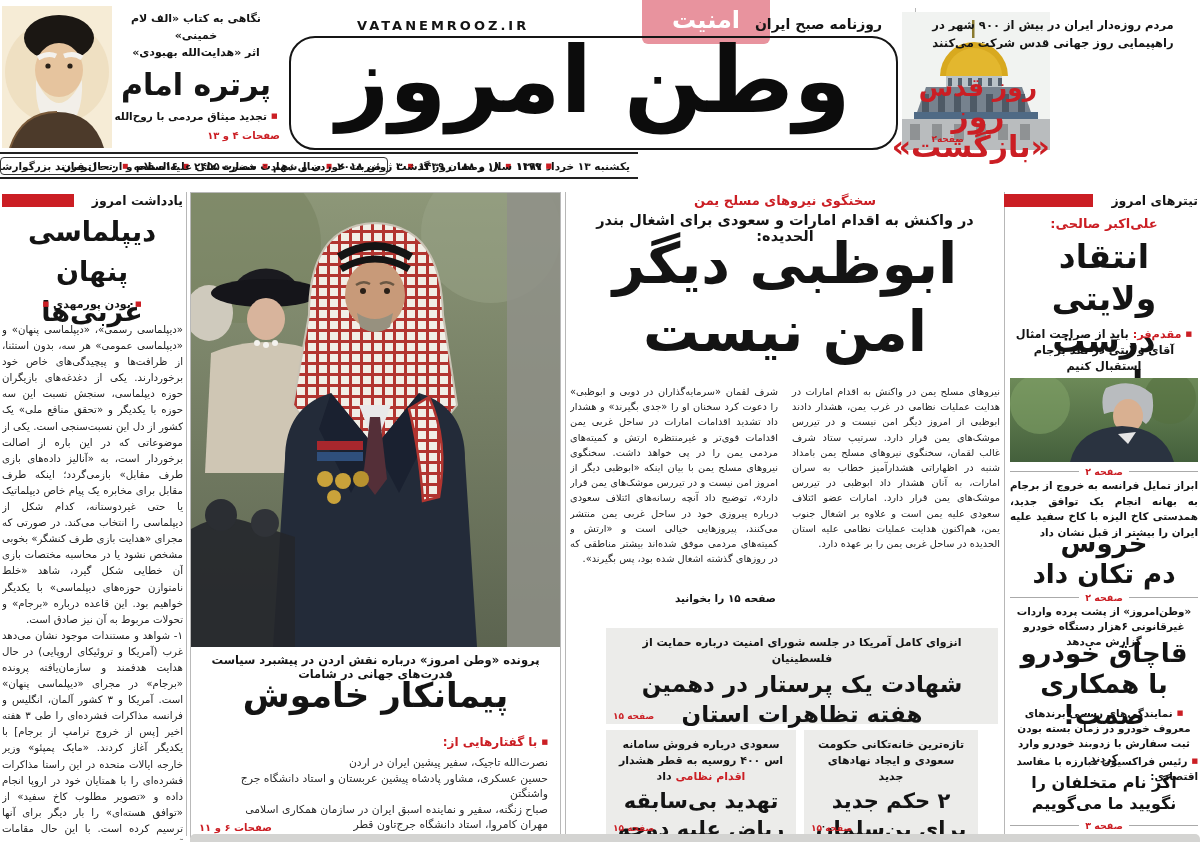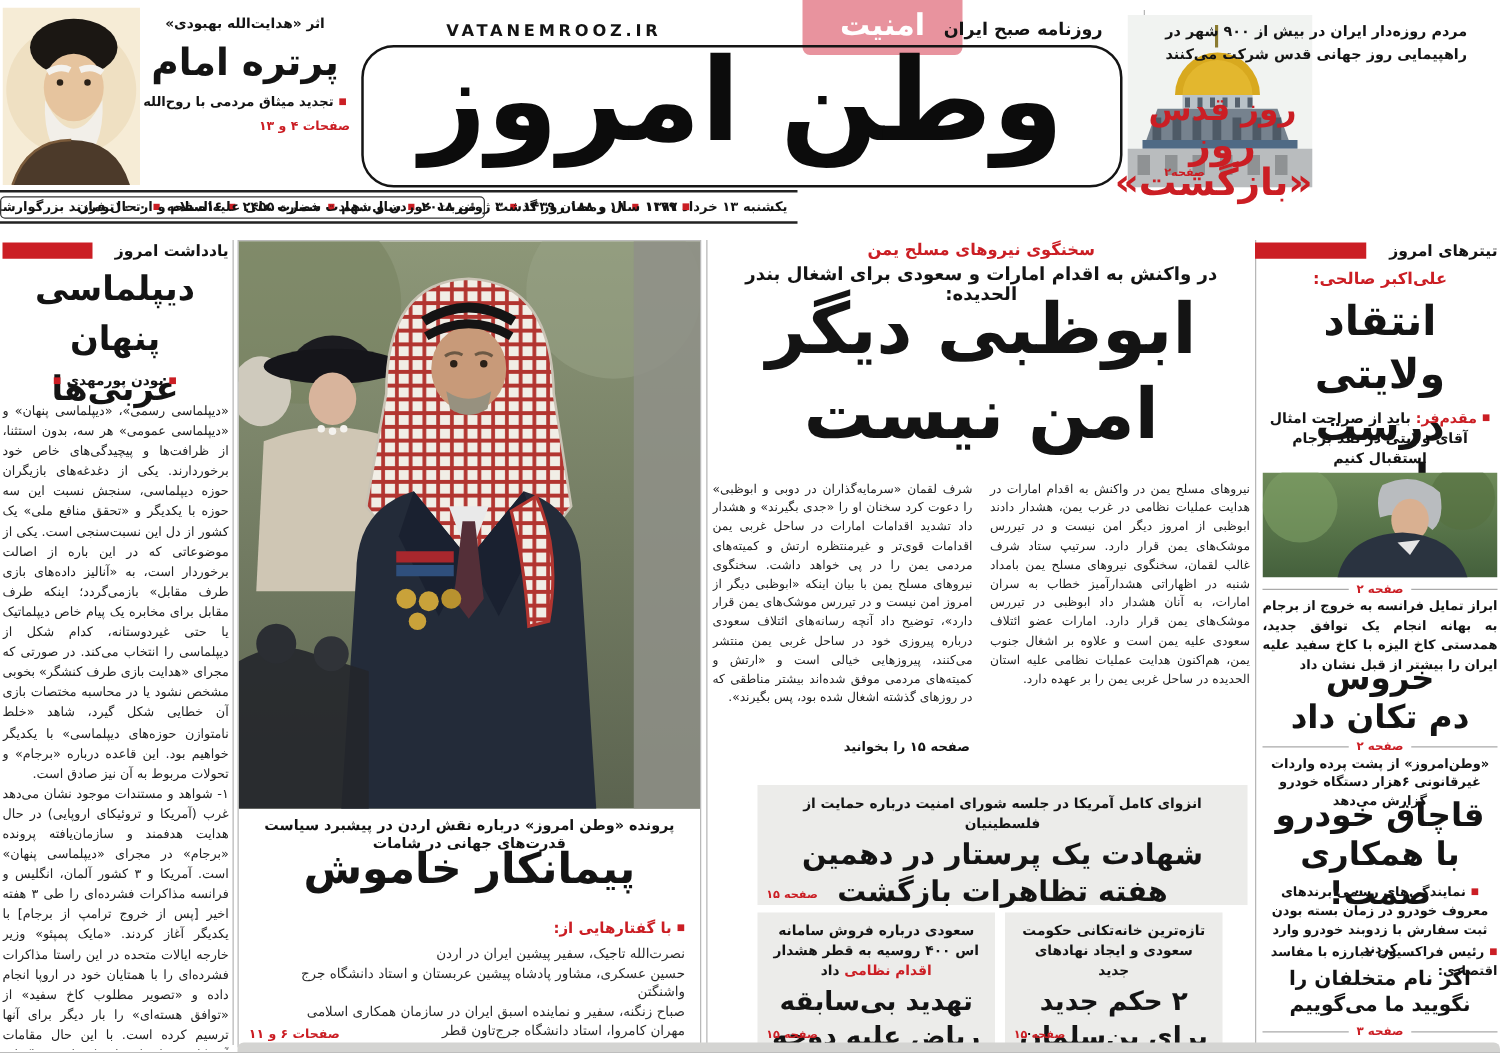--- a/index.html
+++ b/index.html
@@ -110,20 +110,21 @@
     <ellipse cx="57" cy="32" rx="35" ry="23" fill="#1b1713"></ellipse>
     <ellipse cx="57" cy="64" rx="24" ry="27" fill="#e6c49e"></ellipse>
     <path d="M36 52 q10 -6 18 -2 M62 50 q10 -4 18 2" stroke="#f4f2ee" stroke-width="5" fill="none"></path>
     <circle cx="46" cy="60" r="2.6" fill="#2a2118"></circle>
       <circle cx="68" cy="60" r="2.6" fill="#2a2118"></circle>
     <path d="M34 74 q23 46 46 0 q2 42 -23 54 q-25 -12 -23 -54z" fill="#f2efe9"></path>
     <path d="M8 142 q12 -36 47 -36 q36 0 47 36 z" fill="#4c3a2a"></path>
     <path d="M8 142 q12 -36 47 -36" stroke="#7a5a3a" stroke-width="2" fill="none"></path>
   </svg>
   <div class="imam-text">
+    <div class="imam-k">نگاهی به کتاب «الف لام خمینی»</div>
     <div class="imam-k">اثر «هدایت‌الله بهبودی»</div>
     <div class="imam-title">پرتره امام</div>
     <div class="imam-sub sq">تجدید میثاق مردمی با روح‌الله</div>
     <div class="imam-pages">صفحات ۴ و ۱۳</div>
   </div>
 
   <div class="vline" style="left:915px;top:8px;height:140px;"></div>
 
   <div class="mast">
     <div class="stamp">امنیت</div>
@@ -266,21 +267,21 @@
   <div class="y-t1">ابوظبی دیگر</div>
   <div class="y-t2">امن نیست</div>
   <div class="y-body">
     <p>نیروهای مسلح یمن در واکنش به اقدام امارات در هدایت عملیات نظامی در غرب یمن، هشدار دادند ابوظبی از امروز دیگر امن نیست و در تیررس موشک‌های یمن قرار دارد. سرتیپ ستاد شرف غالب لقمان، سخنگوی نیروهای مسلح یمن بامداد شنبه در اظهاراتی هشدارآمیز خطاب به سران امارات، به آنان هشدار داد ابوظبی در تیررس موشک‌های یمن قرار دارد. امارات عضو ائتلاف سعودی علیه یمن است و علاوه بر اشغال جنوب یمن، هم‌اکنون هدایت عملیات نظامی علیه استان الحدیده در ساحل غربی یمن را بر عهده دارد.</p>
     <p>شرف لقمان «سرمایه‌گذاران در دوبی و ابوظبی» را دعوت کرد سخنان او را «جدی بگیرند» و هشدار داد تشدید اقدامات امارات در ساحل غربی یمن اقدامات قوی‌تر و غیرمنتظره ارتش و کمیته‌های مردمی یمن را در پی خواهد داشت. سخنگوی نیروهای مسلح یمن با بیان اینکه «ابوظبی دیگر از امروز امن نیست و در تیررس موشک‌های یمن قرار دارد»، توضیح داد آنچه رسانه‌های ائتلاف سعودی درباره پیروزی خود در ساحل غربی یمن منتشر می‌کنند، پیروزهایی خیالی است و «ارتش و کمیته‌های مردمی موفق شده‌اند بیشتر مناطقی که در روزهای گذشته اشغال شده بود، پس بگیرند».</p>
   </div>
   <div class="y-more">صفحه ۱۵ را بخوانید</div>
 
   <div class="gbox" style="left:606px;top:628px;width:392px;height:96px;">
     <div class="gb-kicker">انزوای کامل آمریکا در جلسه شورای امنیت درباره حمایت از فلسطینیان</div>
-    <div class="gb-title">شهادت یک پرستار در دهمین هفته تظاهرات بازگشت</div>
+    <div class="gb-title">شهادت یک پرستار در دهمین هفته تظاهرات استان</div>
     <div class="gb-page">صفحه ۱۵</div>
   </div>
   <div class="gbox" style="left:804px;top:730px;width:174px;height:106px;">
     <div class="gb-kicker">تازه‌ترین خانه‌تکانی حکومت سعودی و ایجاد نهادهای جدید</div>
     <div class="gb-title sm">۲ حکم جدید برای بن‌سلمان</div>
     <div class="gb-page">صفحه ۱۵</div>
   </div>
   <div class="gbox" style="left:606px;top:730px;width:190px;height:106px;">
     <div class="gb-kicker"><span>سعودی درباره فروش سامانه اس ۴۰۰ روسیه به قطر هشدار </span><span class="red">اقدام نظامی</span><span> داد</span></div>
     <div class="gb-title sm">تهدید بی‌سابقه ریاض علیه دوحه</div>

